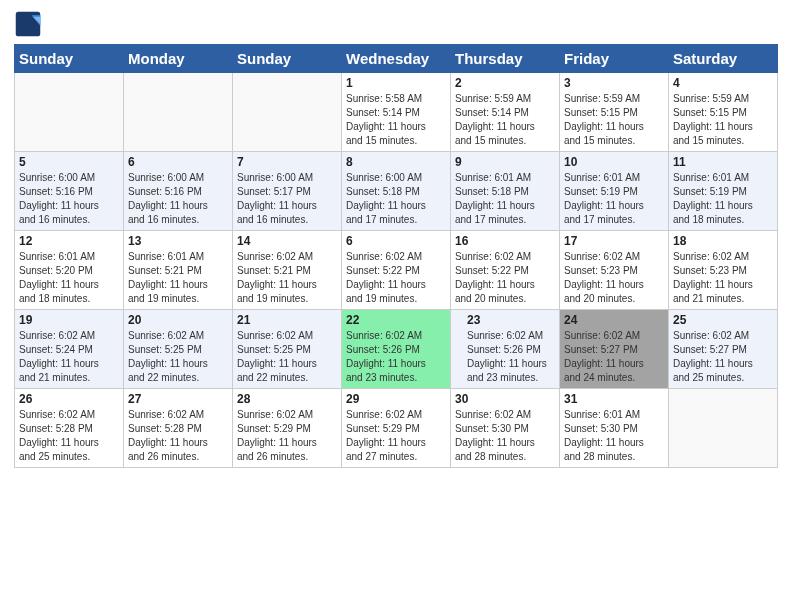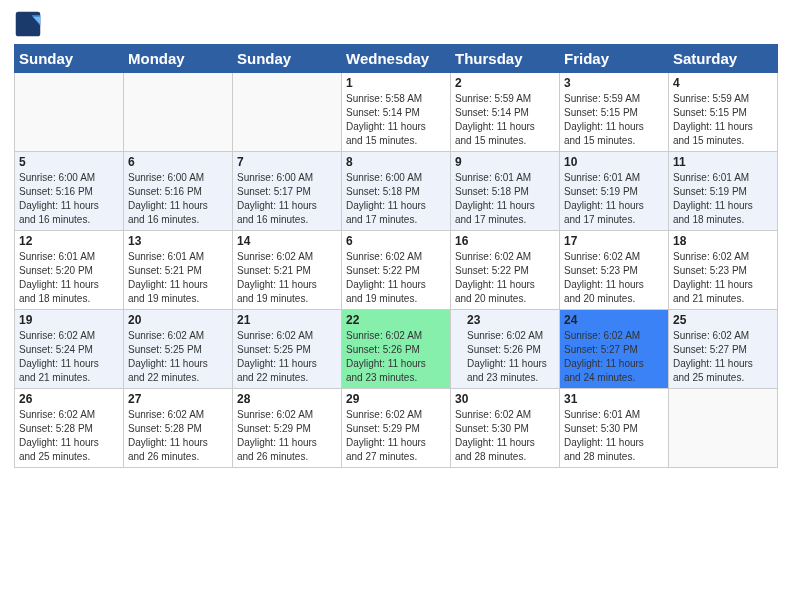--- a/index.html
+++ b/index.html
@@ -289,21 +289,21 @@
 Daylight: 11 hours
 and 23 minutes.</div>
           </td>
           <td style="background: rgb(238, 242, 250); padding-left: 16px;">
             <div class="day-number">23</div>
             <div class="day-info" style="white-space: pre-line;">Sunrise: 6:02 AM
 Sunset: 5:26 PM
 Daylight: 11 hours
 and 23 minutes.</div>
           </td>
-          <td style="background: #3b82f6;">
+          <td style="background: #a3a3a3;">
             <div class="day-number">24</div>
             <div class="day-info" style="white-space: pre-line;">Sunrise: 6:02 AM
 Sunset: 5:27 PM
 Daylight: 11 hours
 and 24 minutes.</div>
           </td>
           <td style="background: rgb(238, 242, 250);">
             <div class="day-number">25</div>
             <div class="day-info" style="white-space: pre-line;">Sunrise: 6:02 AM
 Sunset: 5:27 PM

